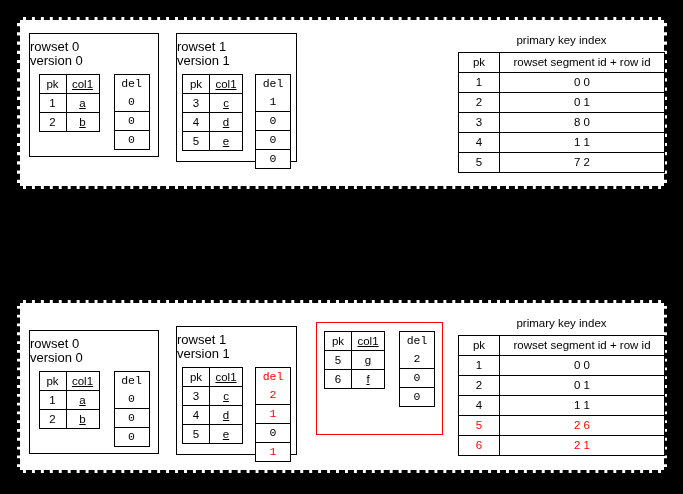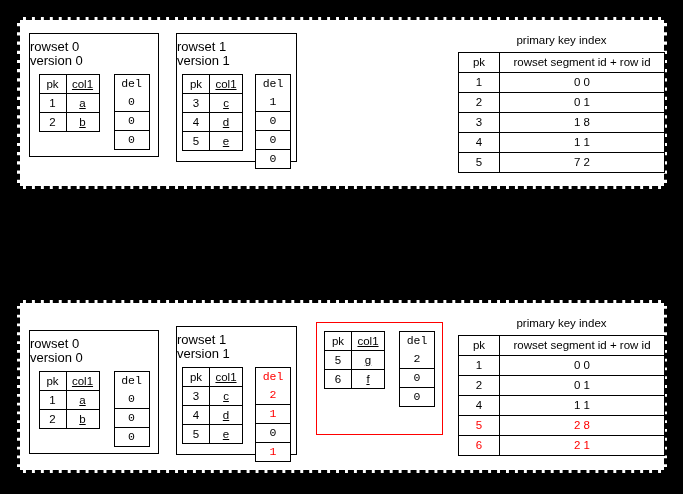--- a/index.html
+++ b/index.html
@@ -192,21 +192,21 @@
     <tr>
       <td class="c-pki-pk">1</td>
       <td class="c-pki-loc">0 0</td>
     </tr>
     <tr>
       <td class="c-pki-pk">2</td>
       <td class="c-pki-loc">0 1</td>
     </tr>
     <tr>
       <td class="c-pki-pk">3</td>
-      <td class="c-pki-loc">1 8</td>
+      <td class="c-pki-loc">8 0</td>
     </tr>
     <tr>
       <td class="c-pki-pk">4</td>
       <td class="c-pki-loc">1 1</td>
     </tr>
     <tr>
       <td class="c-pki-pk">5</td>
       <td class="c-pki-loc">7 2</td>
     </tr>
   </tbody>
@@ -343,21 +343,21 @@
     <tr>
       <td class="c-pki-pk">2</td>
       <td class="c-pki-loc">0 1</td>
     </tr>
     <tr>
       <td class="c-pki-pk">4</td>
       <td class="c-pki-loc">1 1</td>
     </tr>
     <tr>
       <td class="c-pki-pk red">5</td>
-      <td class="c-pki-loc red">2 8</td>
+      <td class="c-pki-loc red">2 6</td>
     </tr>
     <tr>
       <td class="c-pki-pk red">6</td>
       <td class="c-pki-loc red">2 1</td>
     </tr>
   </tbody>
     </table>
 </div>
 
 </body></html>

